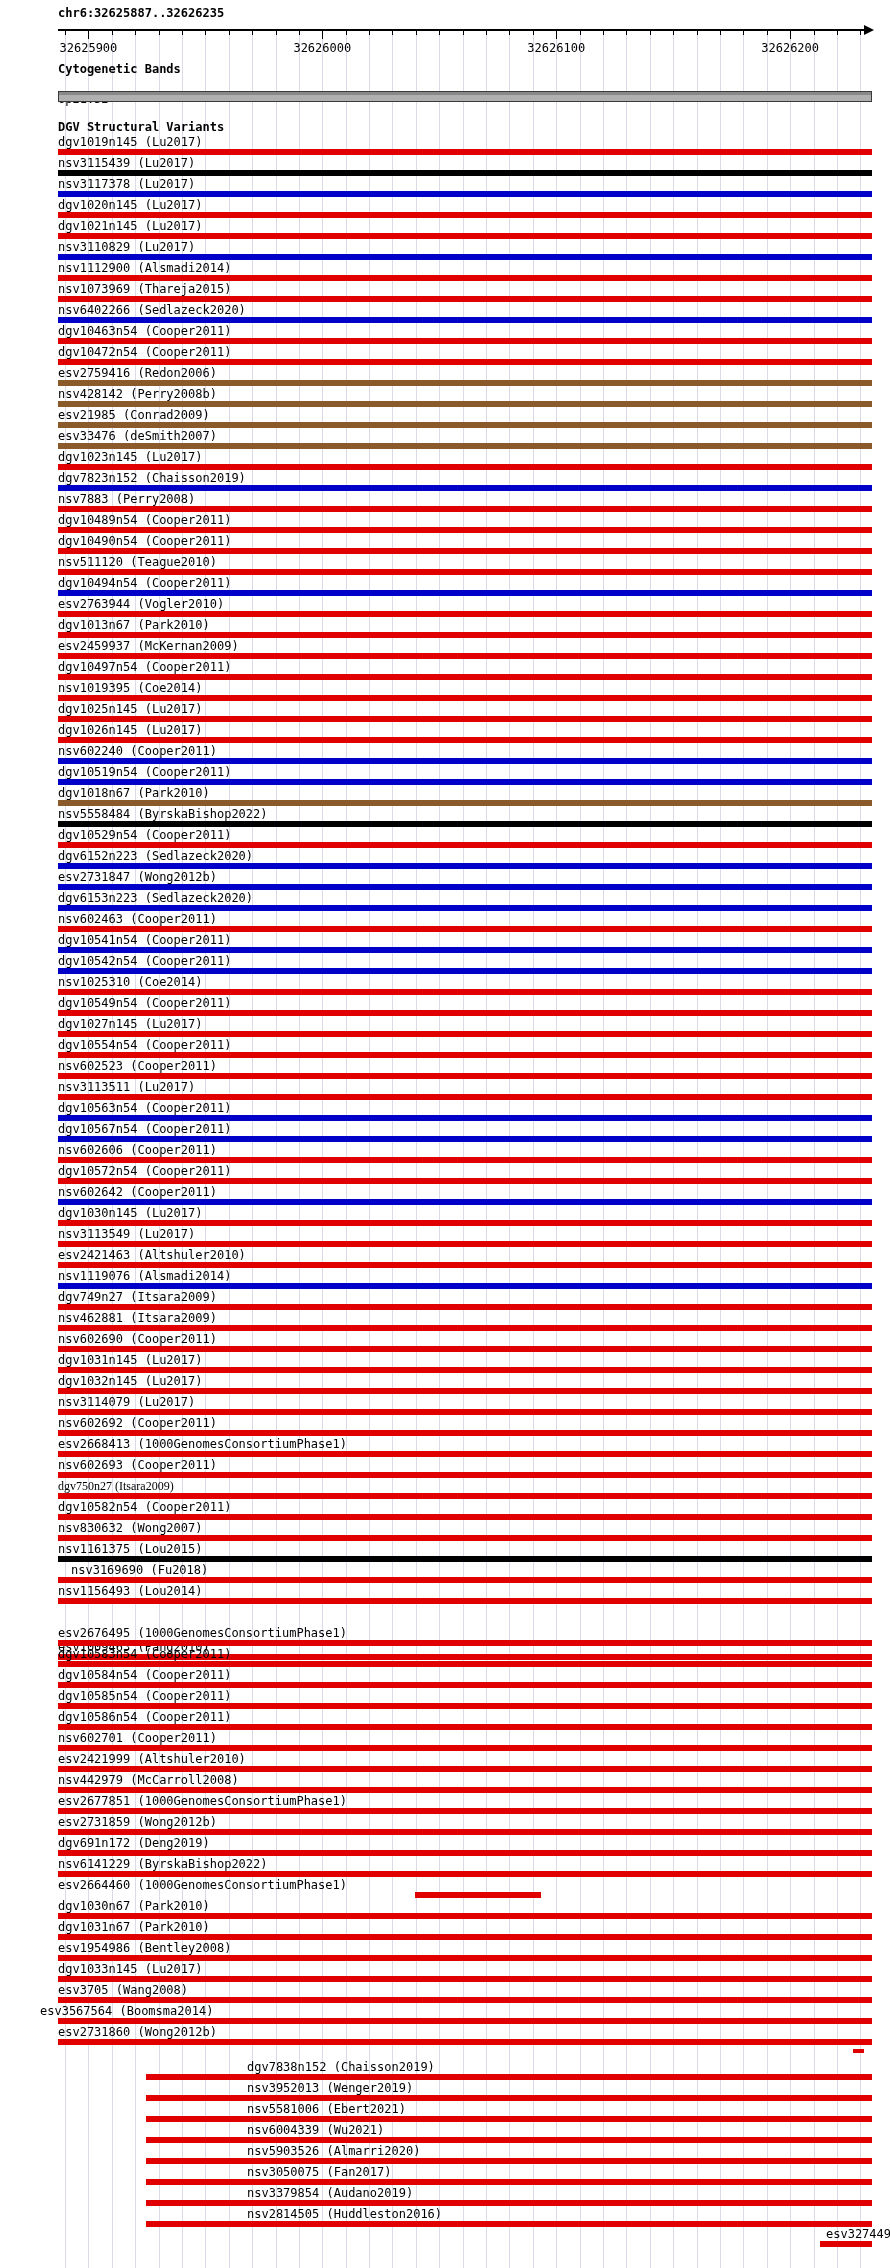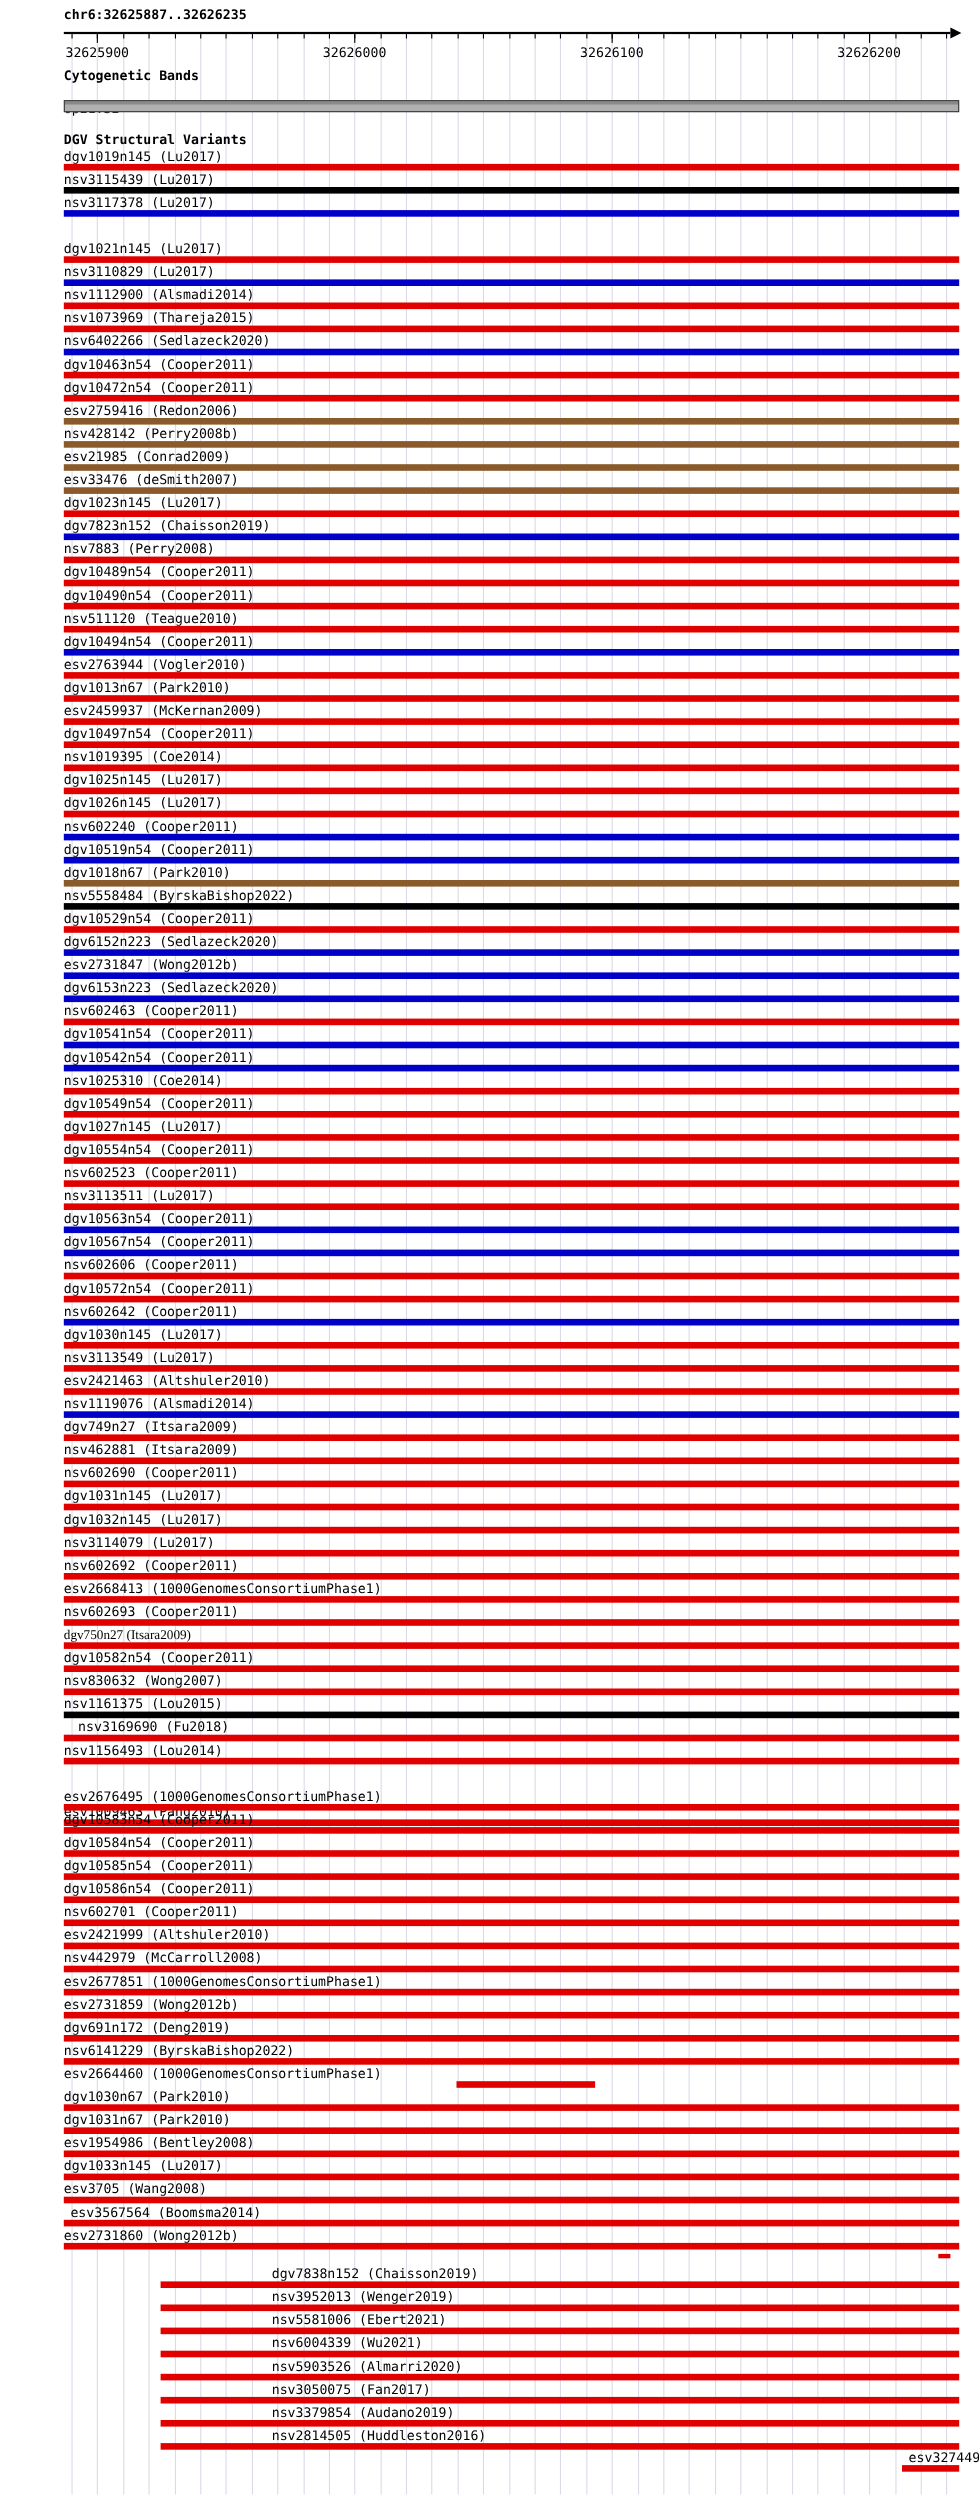--- a/index.html
+++ b/index.html
@@ -142,20 +142,24 @@
         <div class="vbar c-red" style="left: 58px; width: 814px;"></div>
       </div>
       <div class="vrow" style="top: 21px;">
         <span class="vlabel" style="left: 58px;">nsv3115439 (Lu2017)</span>
         <div class="vbar c-black" style="left: 58px; width: 814px;"></div>
       </div>
       <div class="vrow" style="top: 42px;">
         <span class="vlabel" style="left: 58px;">nsv3117378 (Lu2017)</span>
         <div class="vbar c-blue" style="left: 58px; width: 814px;"></div>
       </div>
+      <div class="vrow" style="top: 63px;">
+        <span class="vlabel" style="left: 58px;">dgv1020n145 (Lu2017)</span>
+        <div class="vbar c-red" style="left: 58px; width: 814px;"></div>
+      </div>
       <div class="vrow" style="top: 84px;">
         <span class="vlabel" style="left: 58px;">dgv1021n145 (Lu2017)</span>
         <div class="vbar c-red" style="left: 58px; width: 814px;"></div>
       </div>
       <div class="vrow" style="top: 105px;">
         <span class="vlabel" style="left: 58px;">nsv3110829 (Lu2017)</span>
         <div class="vbar c-blue" style="left: 58px; width: 814px;"></div>
       </div>
       <div class="vrow" style="top: 126px;">
         <span class="vlabel" style="left: 58px;">nsv1112900 (Alsmadi2014)</span>
@@ -483,21 +487,21 @@
       </div>
       <div class="vrow" style="top: 1827px;">
         <span class="vlabel" style="left: 58px;">dgv1033n145 (Lu2017)</span>
         <div class="vbar c-red" style="left: 58px; width: 814px;"></div>
       </div>
       <div class="vrow" style="top: 1848px;">
         <span class="vlabel" style="left: 58px;">esv3705 (Wang2008)</span>
         <div class="vbar c-red" style="left: 58px; width: 814px;"></div>
       </div>
       <div class="vrow" style="top: 1869px;">
-        <span class="vlabel" style="left: 64px;">esv3567564 (Boomsma2014)</span>
+        <span class="vlabel" style="left: 40px;">esv3567564 (Boomsma2014)</span>
         <div class="vbar c-red" style="left: 58px; width: 814px;"></div>
       </div>
       <div class="vrow" style="top: 1890px;">
         <span class="vlabel" style="left: 58px;">esv2731860 (Wong2012b)</span>
         <div class="vbar c-red" style="left: 58px; width: 814px;"></div>
       </div>
     </div>
 
   <div class="vbar c-red tiny-marker"></div>
 

